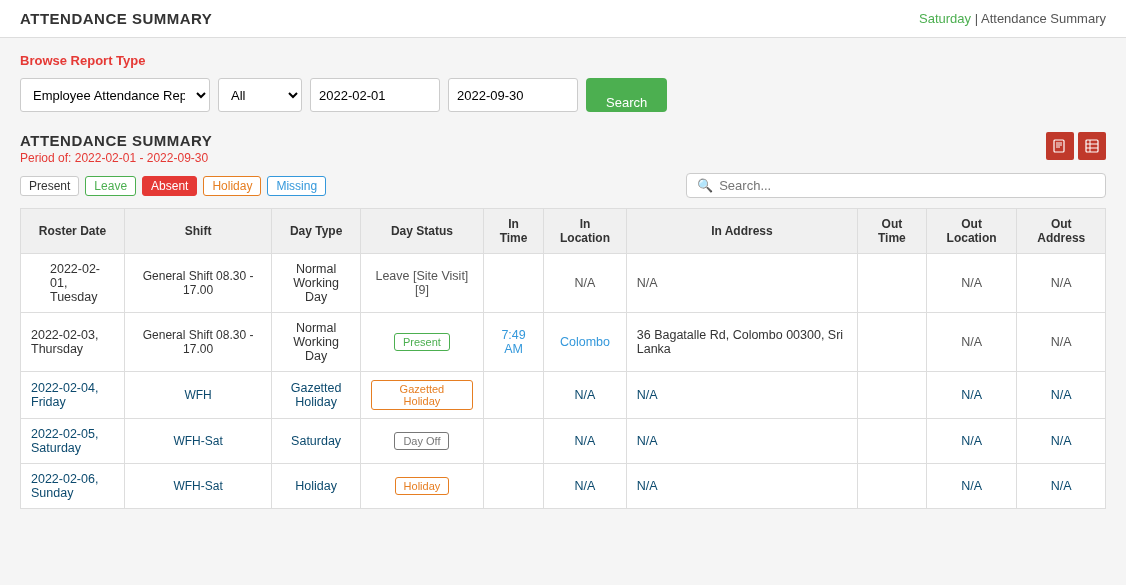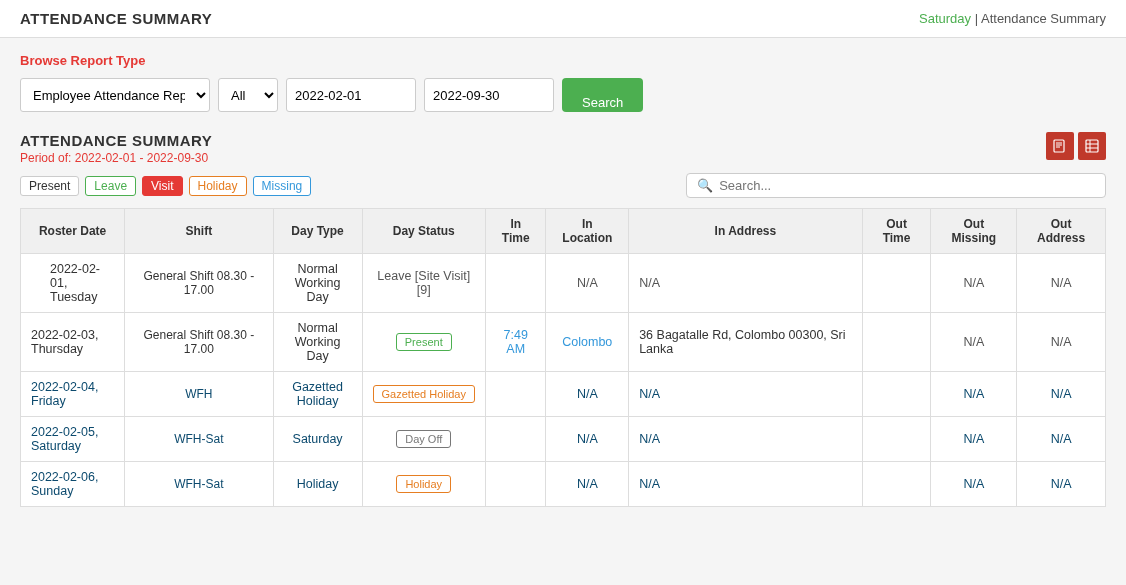--- a/index.html
+++ b/index.html
@@ -53,21 +53,21 @@
       font-size: 13px;
       background: #fff;
       height: 34px;
     }
 
     .filter-row select {
       appearance: auto;
     }
 
     .report-select { width: 190px; }
-    .all-select { width: 60px; }
+    .all-select { width: 84px; }
     .date-input { width: 130px; }
 
     .search-btn {
       background: #4caf50;
       color: #fff;
       border: none;
       border-radius: 4px;
       padding: 17px 20px;
       font-size: 13px;
       cursor: pointer;
@@ -268,42 +268,42 @@
           <line x1="1" y1="9" x2="13" y2="9" stroke="white" stroke-width="1"></line>
         </svg>
       </button>
     </div>
   </div>
 
   <div class="controls-row">
     <div class="legend-badges">
       <span class="badge present">Present</span>
       <span class="badge leave">Leave</span>
-      <span class="badge absent">Visit</span>
+      <span class="badge absent">Absent</span>
       <span class="badge holiday">Holiday</span>
       <span class="badge missing">Missing</span>
     </div>
     <div class="search-box">
       <span class="search-icon-span">🔍</span>
       <input type="text" placeholder="Search..." style="">
     </div>
   </div>
 
   <table>
     <thead>
       <tr>
         <th>Roster Date</th>
         <th>Shift</th>
         <th>Day Type</th>
         <th>Day Status</th>
         <th>In Time</th>
         <th>In Location</th>
         <th>In Address</th>
         <th>Out Time</th>
-        <th>Out Missing</th>
+        <th>Out Location</th>
         <th>Out Address</th>
       </tr>
     </thead>
     <tbody id="table-body">
     <tr>
           <td class="roster-date" style="white-space: pre-line; padding-left: 29px;">2022-02-01,
 Tuesday</td>
           <td class="shift-text">General Shift 08.30 - 17.00</td>
           <td class="normal-day" style="white-space: pre-line;">Normal
 Working Day</td>

